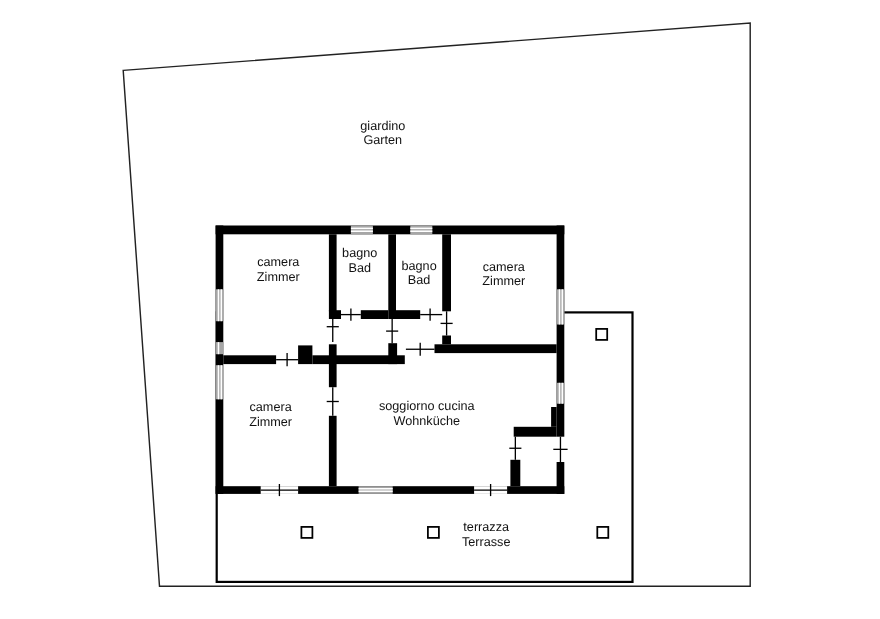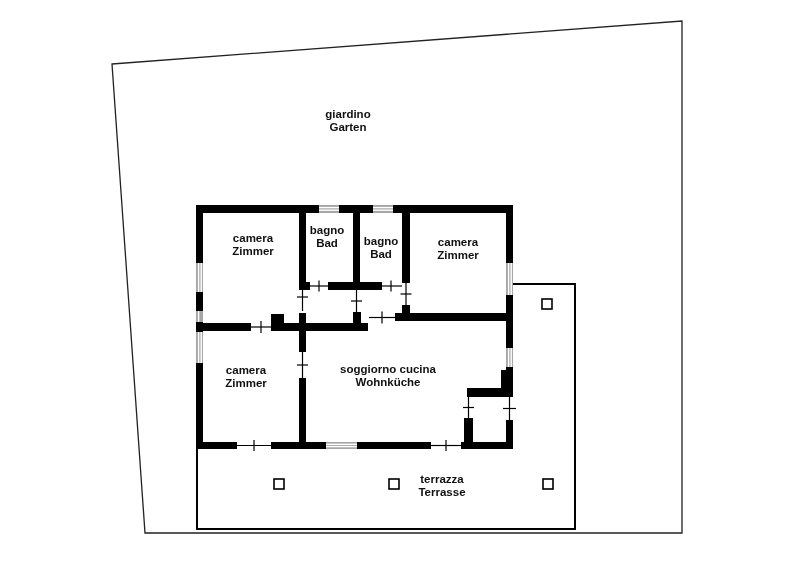--- a/index.html
+++ b/index.html
@@ -5,21 +5,20 @@
   html, body {
     margin: 0; padding: 0;
     width: 800px; height: 563px;
     background: #ffffff;
     overflow: hidden;
   }
   .plan-stage {
     position: relative;
     width: 696px; height: 563px;
     font-family: "Liberation Sans", sans-serif;
-    font-weight: bold;
   }
   svg { display: block; }
   text.lbl {
     font-family: "Liberation Sans", sans-serif;
     font-size: 11.5px;
     fill: #111111;
     text-anchor: middle;
   }
   .wall { fill: #000000; }
   .gap  { fill: #ffffff; }

